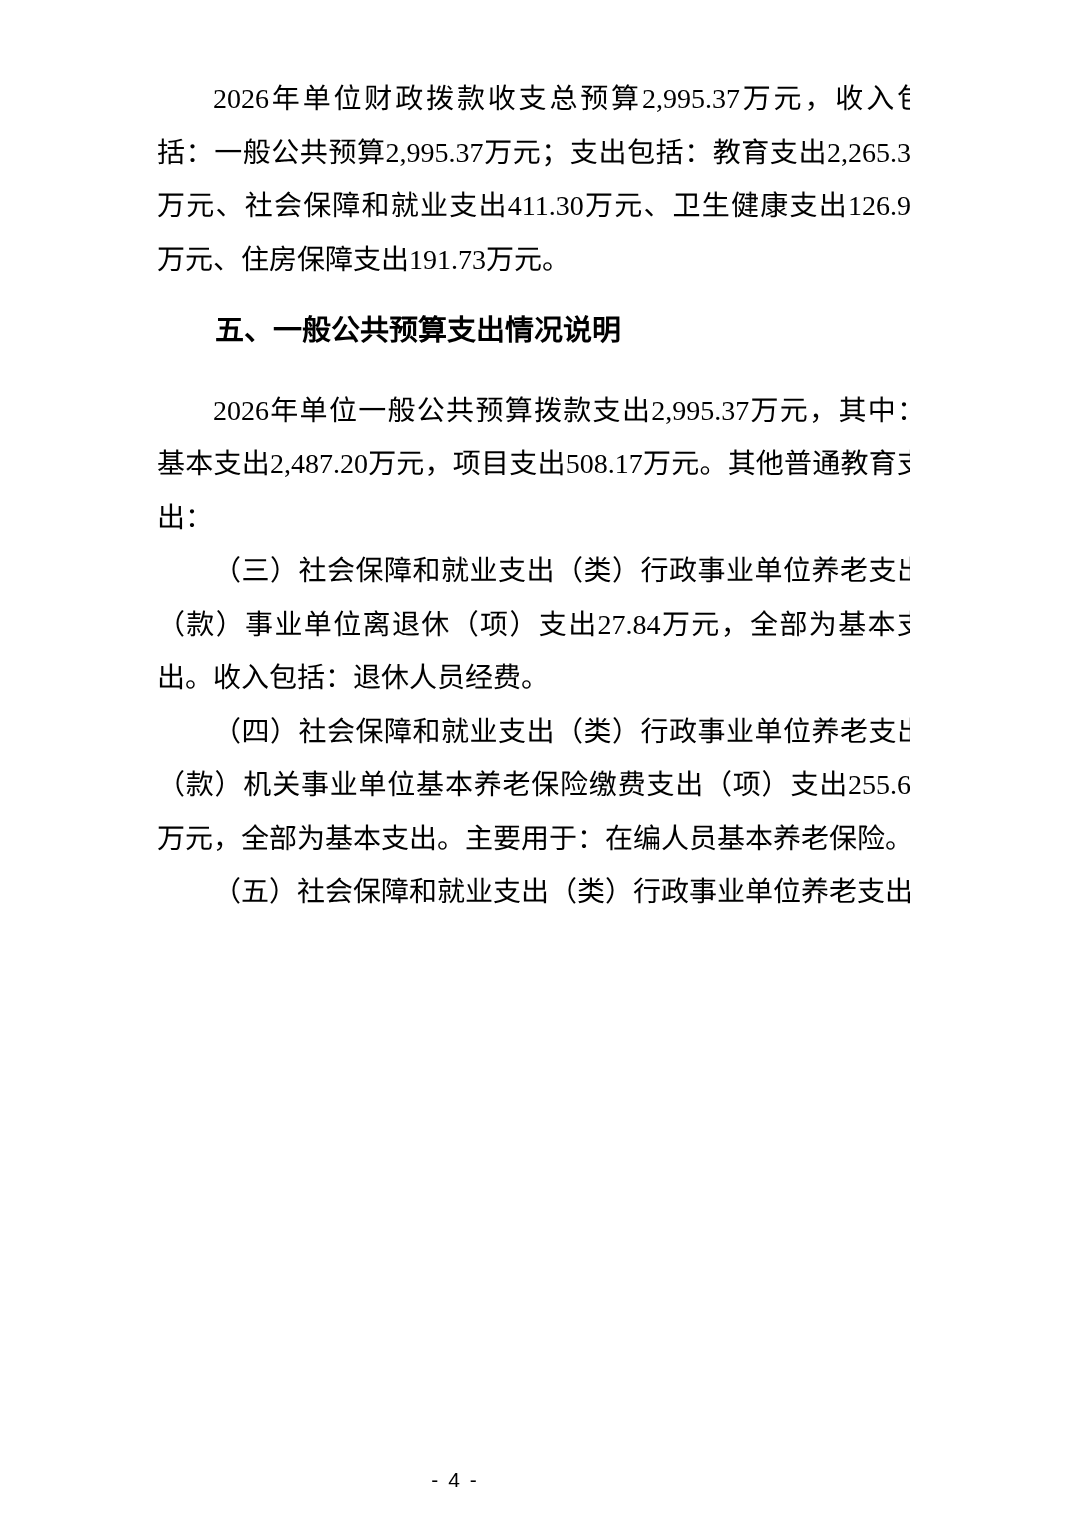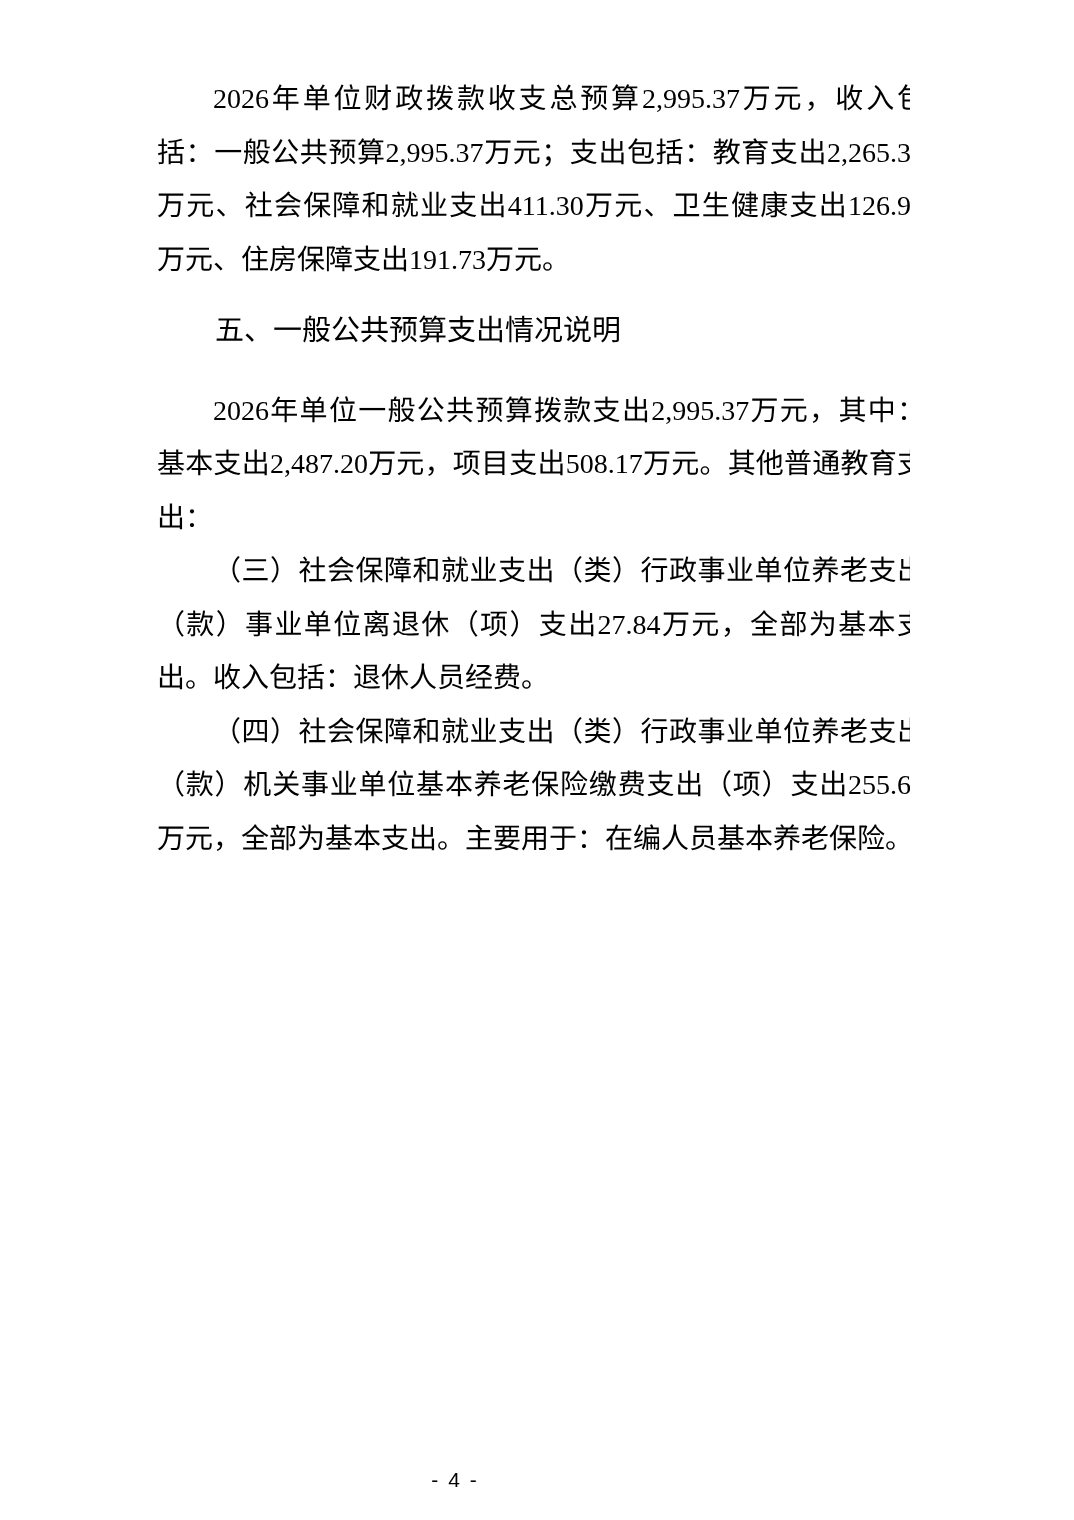--- a/index.html
+++ b/index.html
@@ -29,21 +29,21 @@
     color: #000000;
     text-align: justify;
     text-justify: inter-character;
     text-indent: 2em;
     word-break: break-all;
   }
   .heading {
     margin: 18px 0 26px 0;
     font-family: "Liberation Sans", "DejaVu Sans", sans-serif;
     font-size: 29px;
-    font-weight: 400;
+    font-weight: 700;
     line-height: 53.5px;
     color: #000000;
     text-indent: 2em;
   }
   .page-footer {
     position: absolute;
     left: 0;
     top: 1468px;
     width: 100%;
     text-align: center;
@@ -58,18 +58,19 @@
 </head>
 <body>
 
 <div class="page">
   <main class="content">
     <p class="body-para">2026年单位财政拨款收支总预算2,995.37万元，收入包括：一般公共预算2,995.37万元；支出包括：教育支出2,265.39万元、社会保障和就业支出411.30万元、卫生健康支出126.94万元、住房保障支出191.73万元。</p>
     <h2 class="heading">五、一般公共预算支出情况说明</h2>
     <p class="body-para">2026年单位一般公共预算拨款支出2,995.37万元，其中：基本支出2,487.20万元，项目支出508.17万元。其他普通教育支出：</p>
     <p class="body-para">（三）社会保障和就业支出（类）行政事业单位养老支出（款）事业单位离退休（项）支出27.84万元，全部为基本支出。收入包括：退休人员经费。</p>
     <p class="body-para">（四）社会保障和就业支出（类）行政事业单位养老支出（款）机关事业单位基本养老保险缴费支出（项）支出255.64万元，全部为基本支出。主要用于：在编人员基本养老保险。</p>
+    <p class="body-para">（五）社会保障和就业支出（类）行政事业单位养老支出</p>
   </main>
 
   <footer class="page-footer">
     <span class="page-number">- 4 -</span>
   </footer>
 </div>
 
 </body></html>

